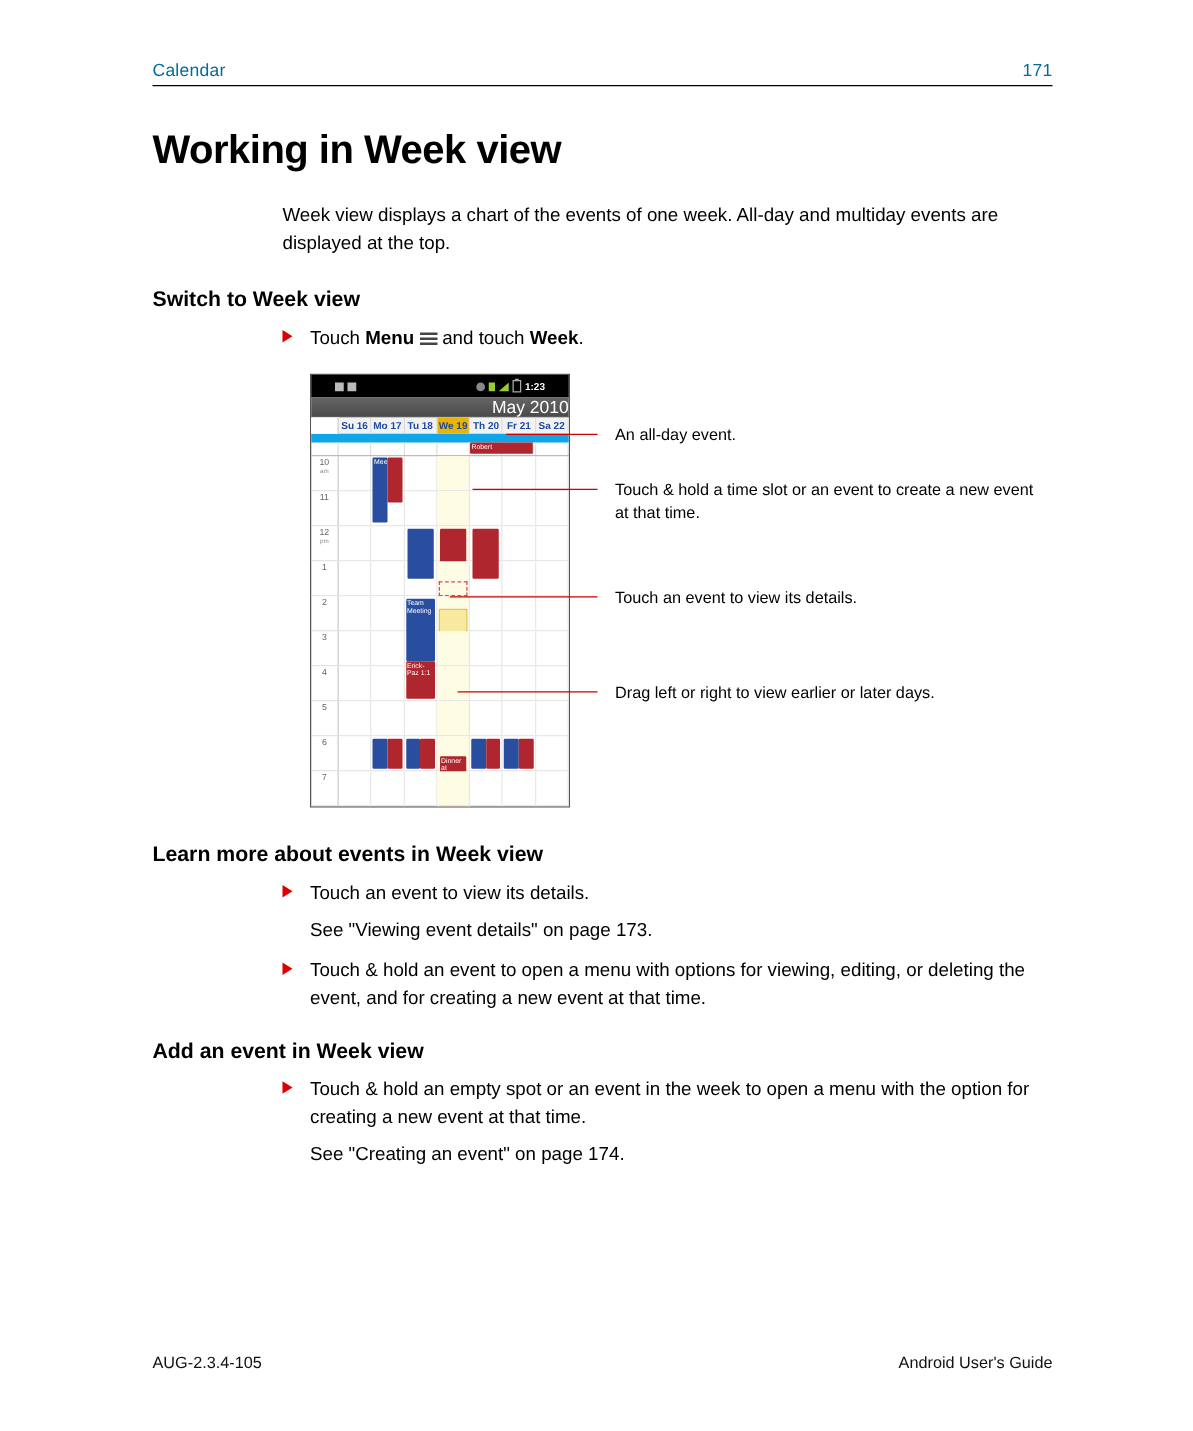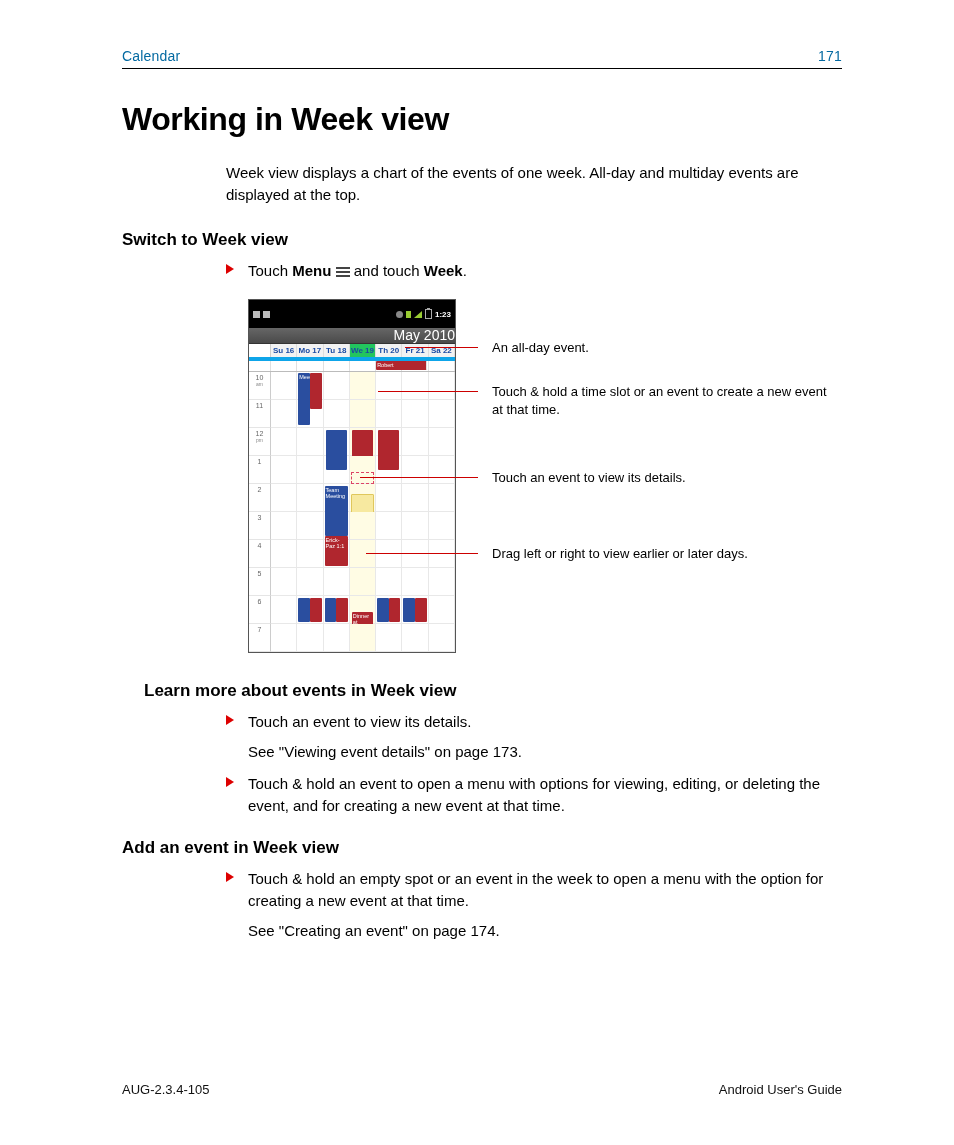--- a/index.html
+++ b/index.html
@@ -89,27 +89,27 @@
   }
   
   .phone {
     width: 206px;
     border: 1.5px solid #555;
     background: #fff;
     position: relative;
     flex: 0 0 206px;
   }
   .statusbar {
-    height: 28px;
+    height: 18px;
     background: #000;
     color: #fff;
     display: flex;
     align-items: center;
     justify-content: space-between;
-    padding: 0 4px;
+    padding: 0 19px;
     font-size: 8px;
   }
   .statusbar .left, .statusbar .right { display:flex; gap:3px; align-items:center;}
   .sb-icon { display:inline-block; background:#bbb; }
   .sb-sq { width:7px; height:7px; }
   .sb-sig { width:0;height:0;border-bottom:7px solid #9c3; border-left:8px solid transparent; background:none;}
   .sb-batt { width:5px;height:8px; border:1px solid #aaa; position:relative; background:none;}
   .sb-batt::after{content:"";position:absolute;top:-2px;left:1px;width:3px;height:1px;background:#aaa;}
   .sb-txt { font-size:8px; color:#fff; font-weight:700;}
   .monthbar {
@@ -121,27 +121,27 @@
     line-height: 15px;
     font-weight: 400;
     border-bottom:1px solid #333;
   }
   .day-headers {
     display: grid;
     grid-template-columns: 22px repeat(7, 1fr);
     background: #f2f2f2;
     font-size: 8px;
     text-align: center;
-    border-bottom: 4px solid #0ea5e9;
+    border-bottom: 7px solid #0ea5e9;
     color:#1a4aa3;
     font-weight:700;
   }
   .day-headers div { padding: 2px 0; border-right:1px solid #ddd;}
   .day-headers div:first-child { background:#fff; border-right:1px solid #ccc;}
-  .day-headers .today { background:#22c55e; color:#1a4aa3; }
+  .day-headers .today { background:#eab308; color:#1a4aa3; }
   .allday {
     display: grid;
     grid-template-columns: 22px repeat(7, 1fr);
     height: 10px;
     border-bottom: 1px solid #bbb;
   }
   .allday div { border-right:1px solid #e0e0e0;}
   .grid {
     display: grid;
     grid-template-columns: 22px repeat(7, 1fr);
@@ -405,21 +405,21 @@
       <div class="call" style="top:84px;">Touch &amp; hold a time slot or an event to create a new event at that time.</div>
 
       <div class="call-line" style="top:178px; left:-100px; width:118px;"></div>
       <div class="call" style="top:170px;">Touch an event to view its details.</div>
 
       <div class="call-line" style="top:254px; left:-94px; width:112px;"></div>
       <div class="call" style="top:246px;">Drag left or right to view earlier or later days.</div>
     </div>
   </div>
 
-  <h2 class="section" style="margin-top:28px;margin-left:22px;">Learn more about events in Week view</h2>
+  <h2 class="section" style="margin-top:28px;">Learn more about events in Week view</h2>
   <div class="bullets">
     <div class="bullet-row">
       <div class="tri">
           <span></span>
         </div>
       <div class="bullet-text">
         <span>Touch an event to view its details.</span>
         <span class="sub">See "Viewing event details" on page 173.</span>
       </div>
     </div>

